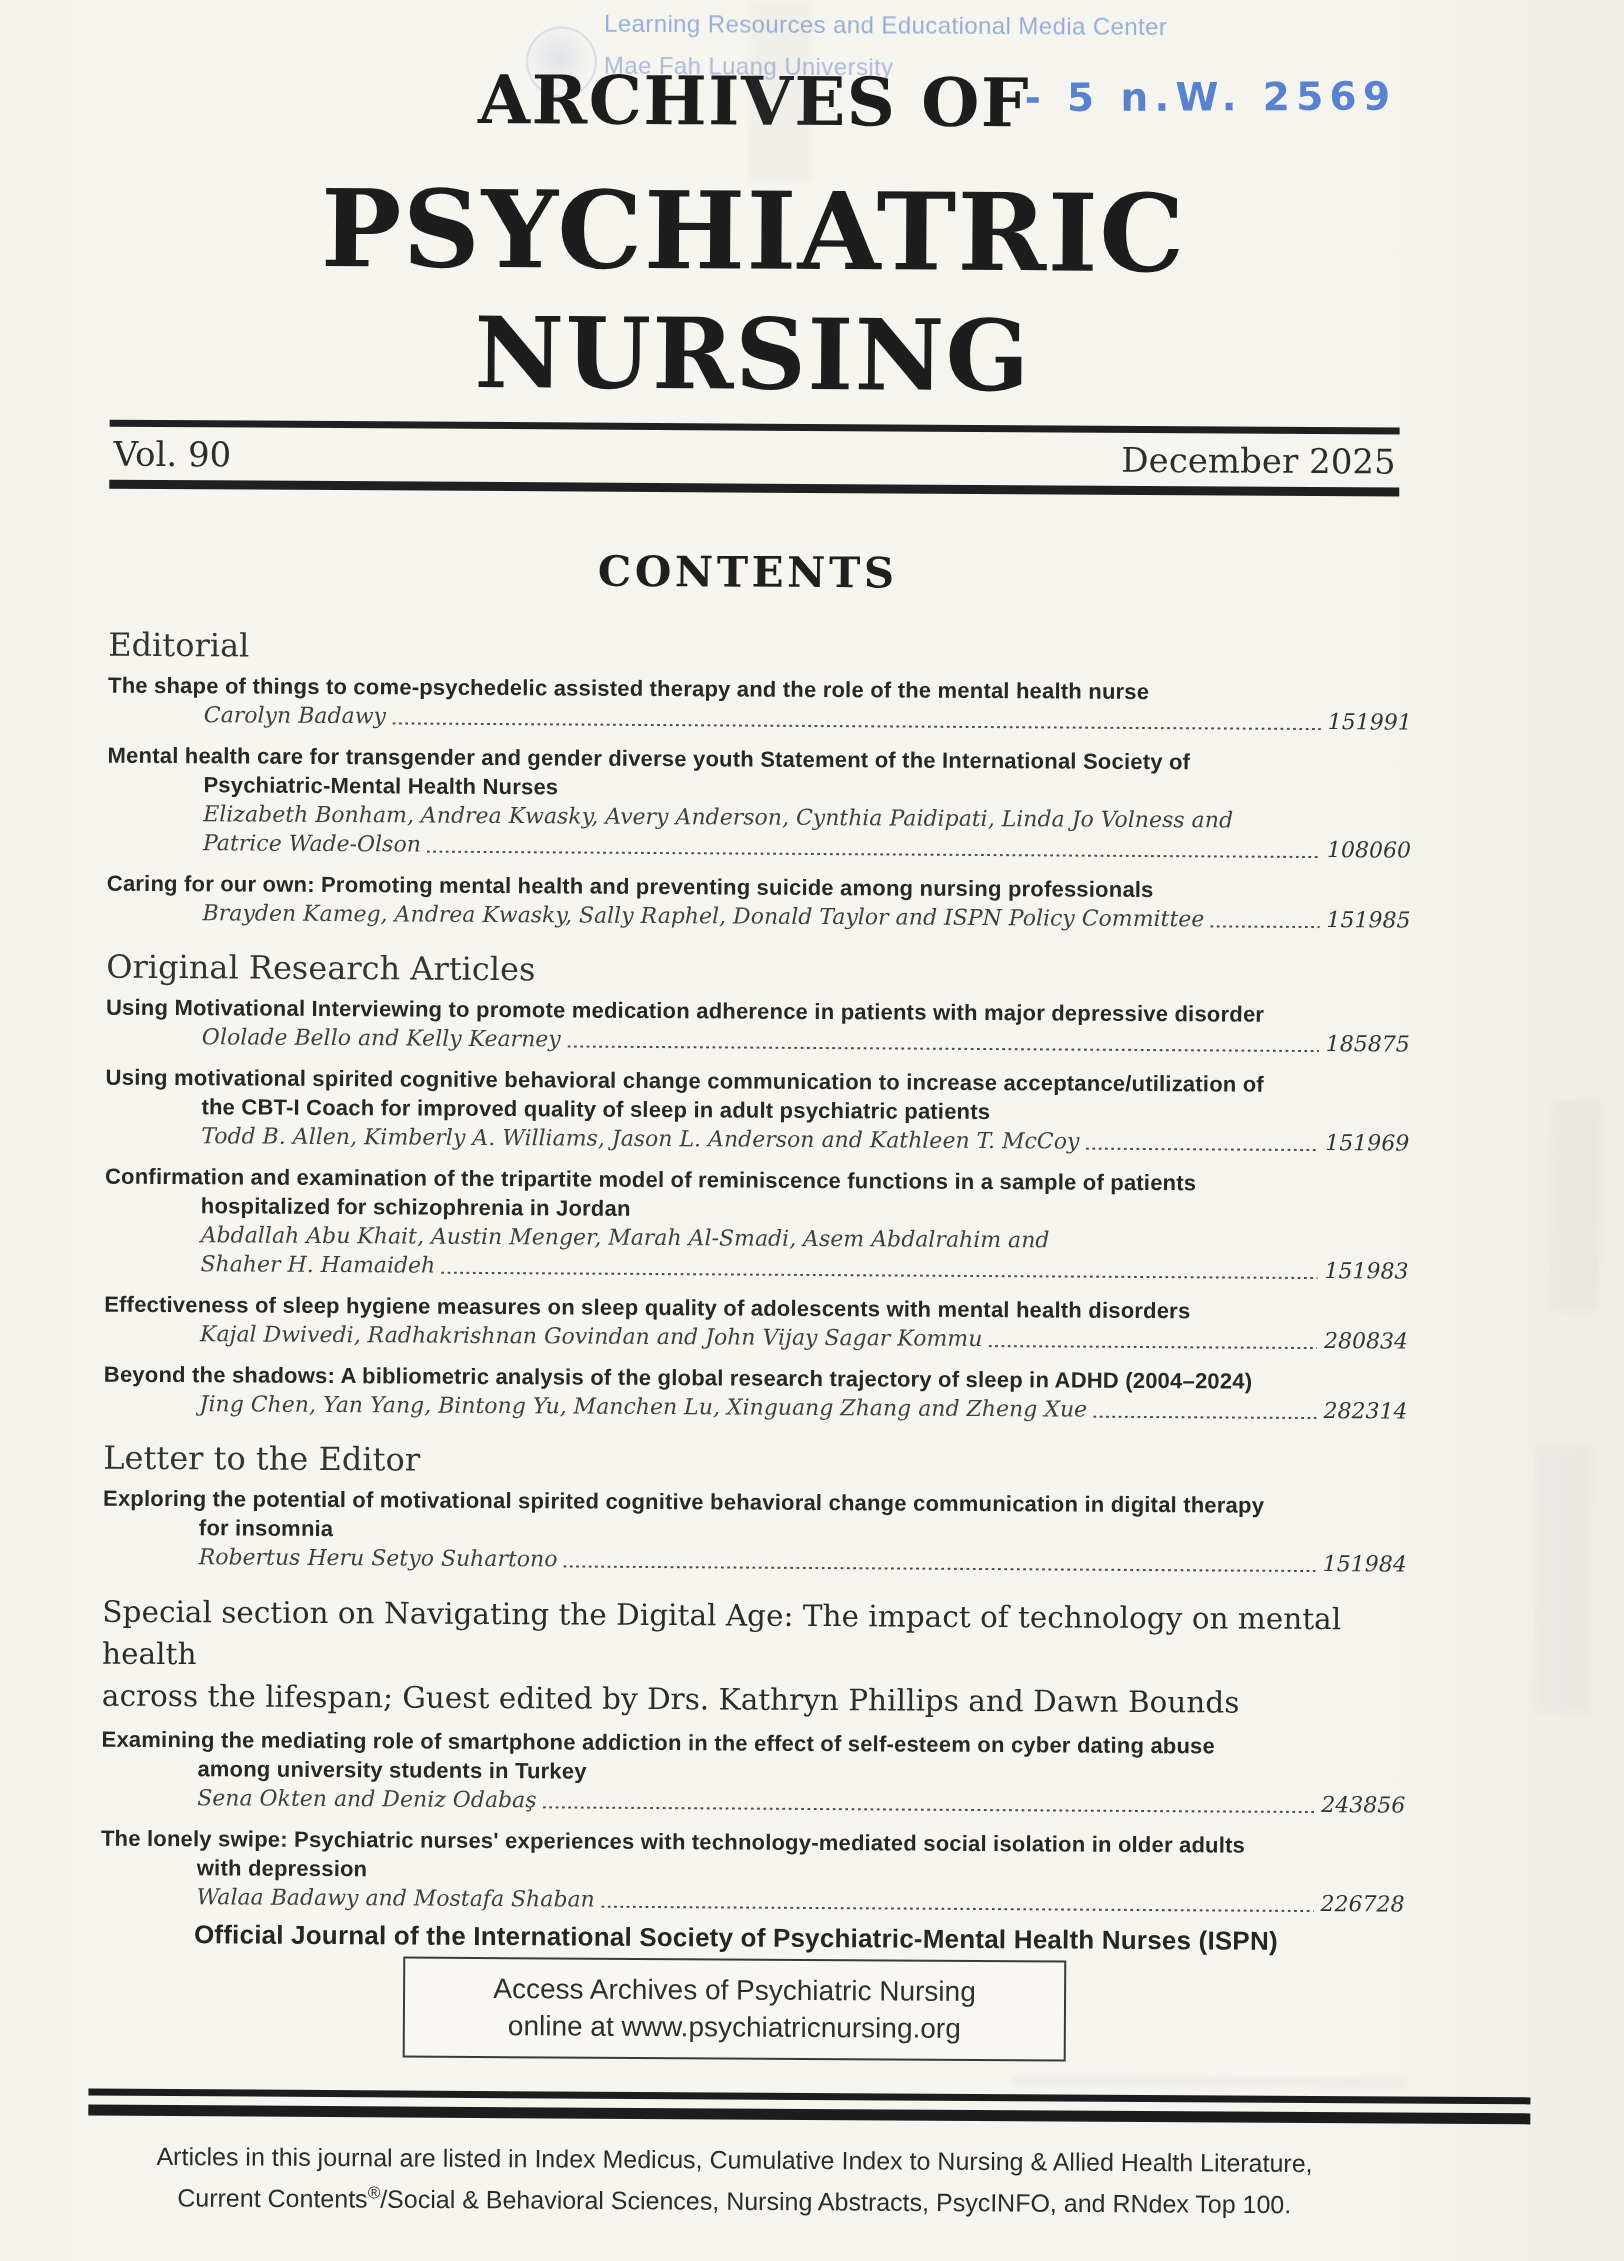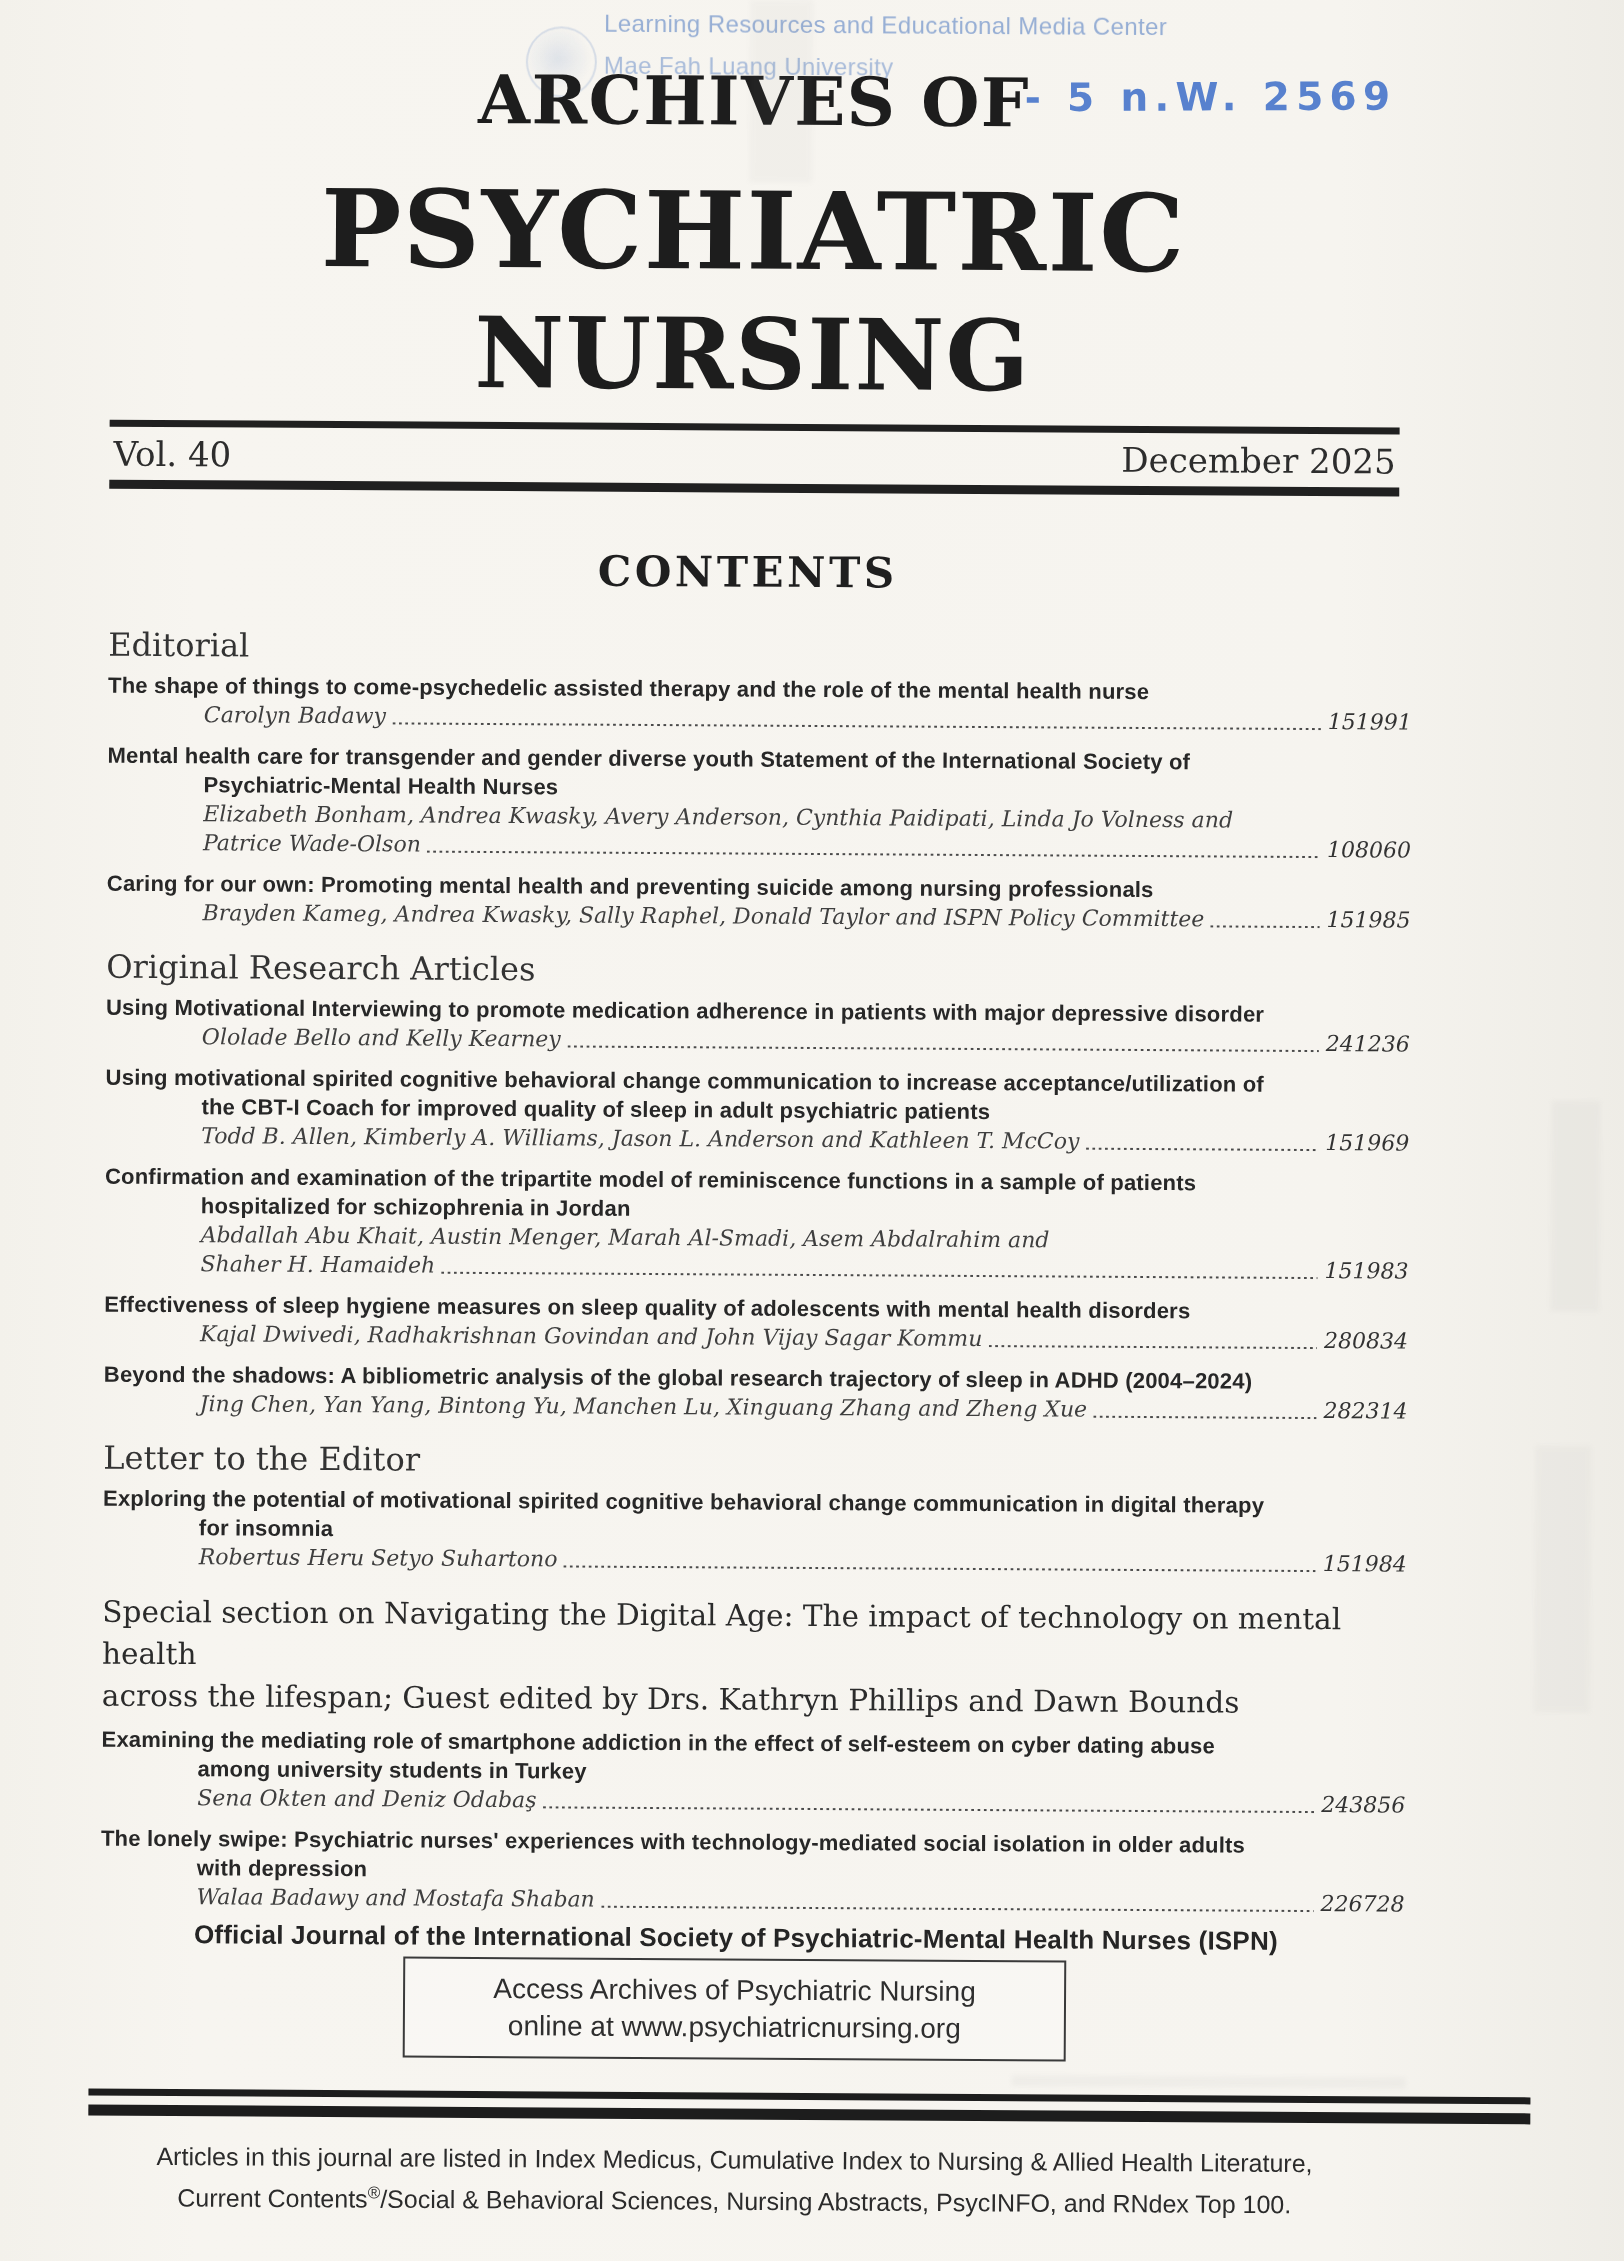--- a/index.html
+++ b/index.html
@@ -87,21 +87,21 @@
     <div class="stamp-line l2">Mae Fah Luang University</div>
     <div class="date-stamp">- 5 n.W. 2569</div>
 
     <div class="masthead">
       <div class="m1">ARCHIVES OF</div>
       <div class="m2">PSYCHIATRIC</div>
       <div class="m3">NURSING</div>
     </div>
 
     <div class="volbar">
-      <span class="vol">Vol. 40</span>
+      <span class="vol">Vol. 90</span>
       <span class="vdate">December 2025</span>
     </div>
 
     <div class="contents-title">CONTENTS</div>
 
     <div id="toc">
         <div class="toc-section">
           <div class="section-heading">Editorial</div>
           <div class="toc-entry">
             <div class="title-line">The shape of things to come-psychedelic assisted therapy and the role of the mental health nurse</div>
@@ -130,21 +130,21 @@
             </div>
           </div>
         </div>
         <div class="toc-section">
           <div class="section-heading">Original Research Articles</div>
           <div class="toc-entry">
             <div class="title-line">Using Motivational Interviewing to promote medication adherence in patients with major depressive disorder</div>
             <div class="author-row">
               <span class="author">Ololade Bello and Kelly Kearney</span>
               <span class="leader"></span>
-              <span class="pg">241236</span>
+              <span class="pg">185875</span>
             </div>
           </div>
           <div class="toc-entry">
             <div class="title-line">Using motivational spirited cognitive behavioral change communication to increase acceptance/utilization of</div>
             <div class="title-line cont">the CBT-I Coach for improved quality of sleep in adult psychiatric patients</div>
             <div class="author-row">
               <span class="author">Todd B. Allen, Kimberly A. Williams, Jason L. Anderson and Kathleen T. McCoy</span>
               <span class="leader"></span>
               <span class="pg">151969</span>
             </div>

